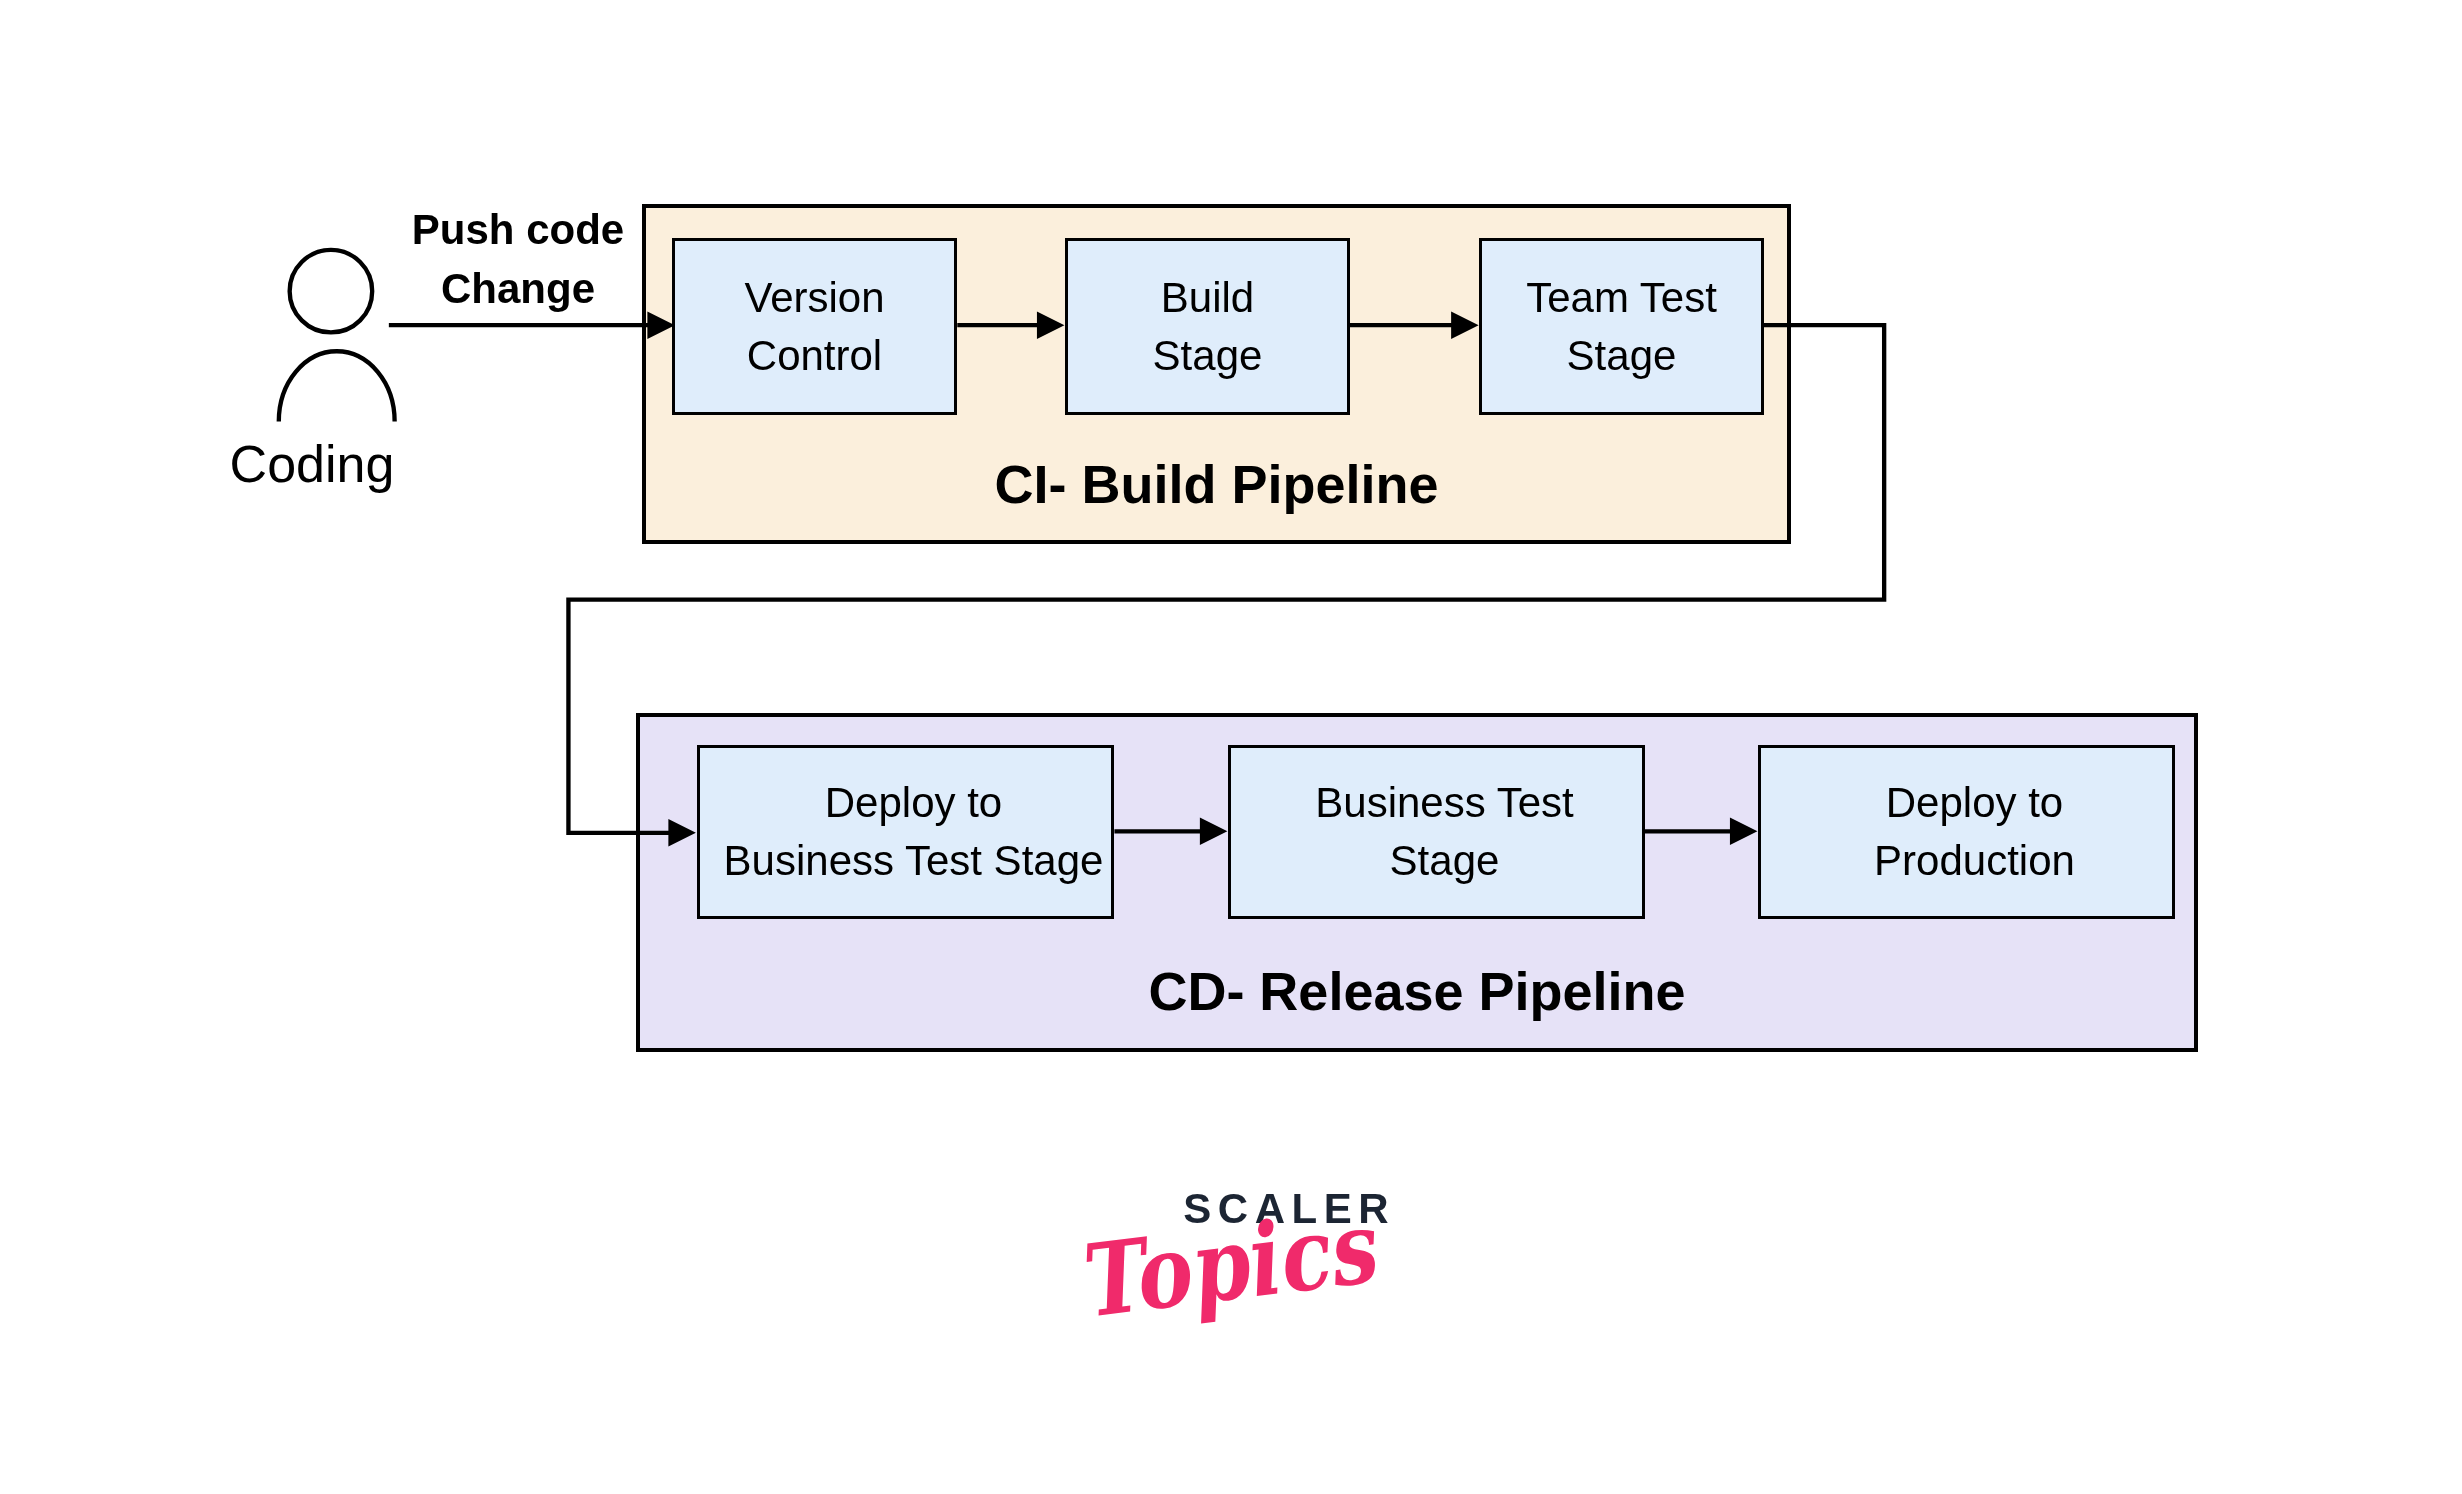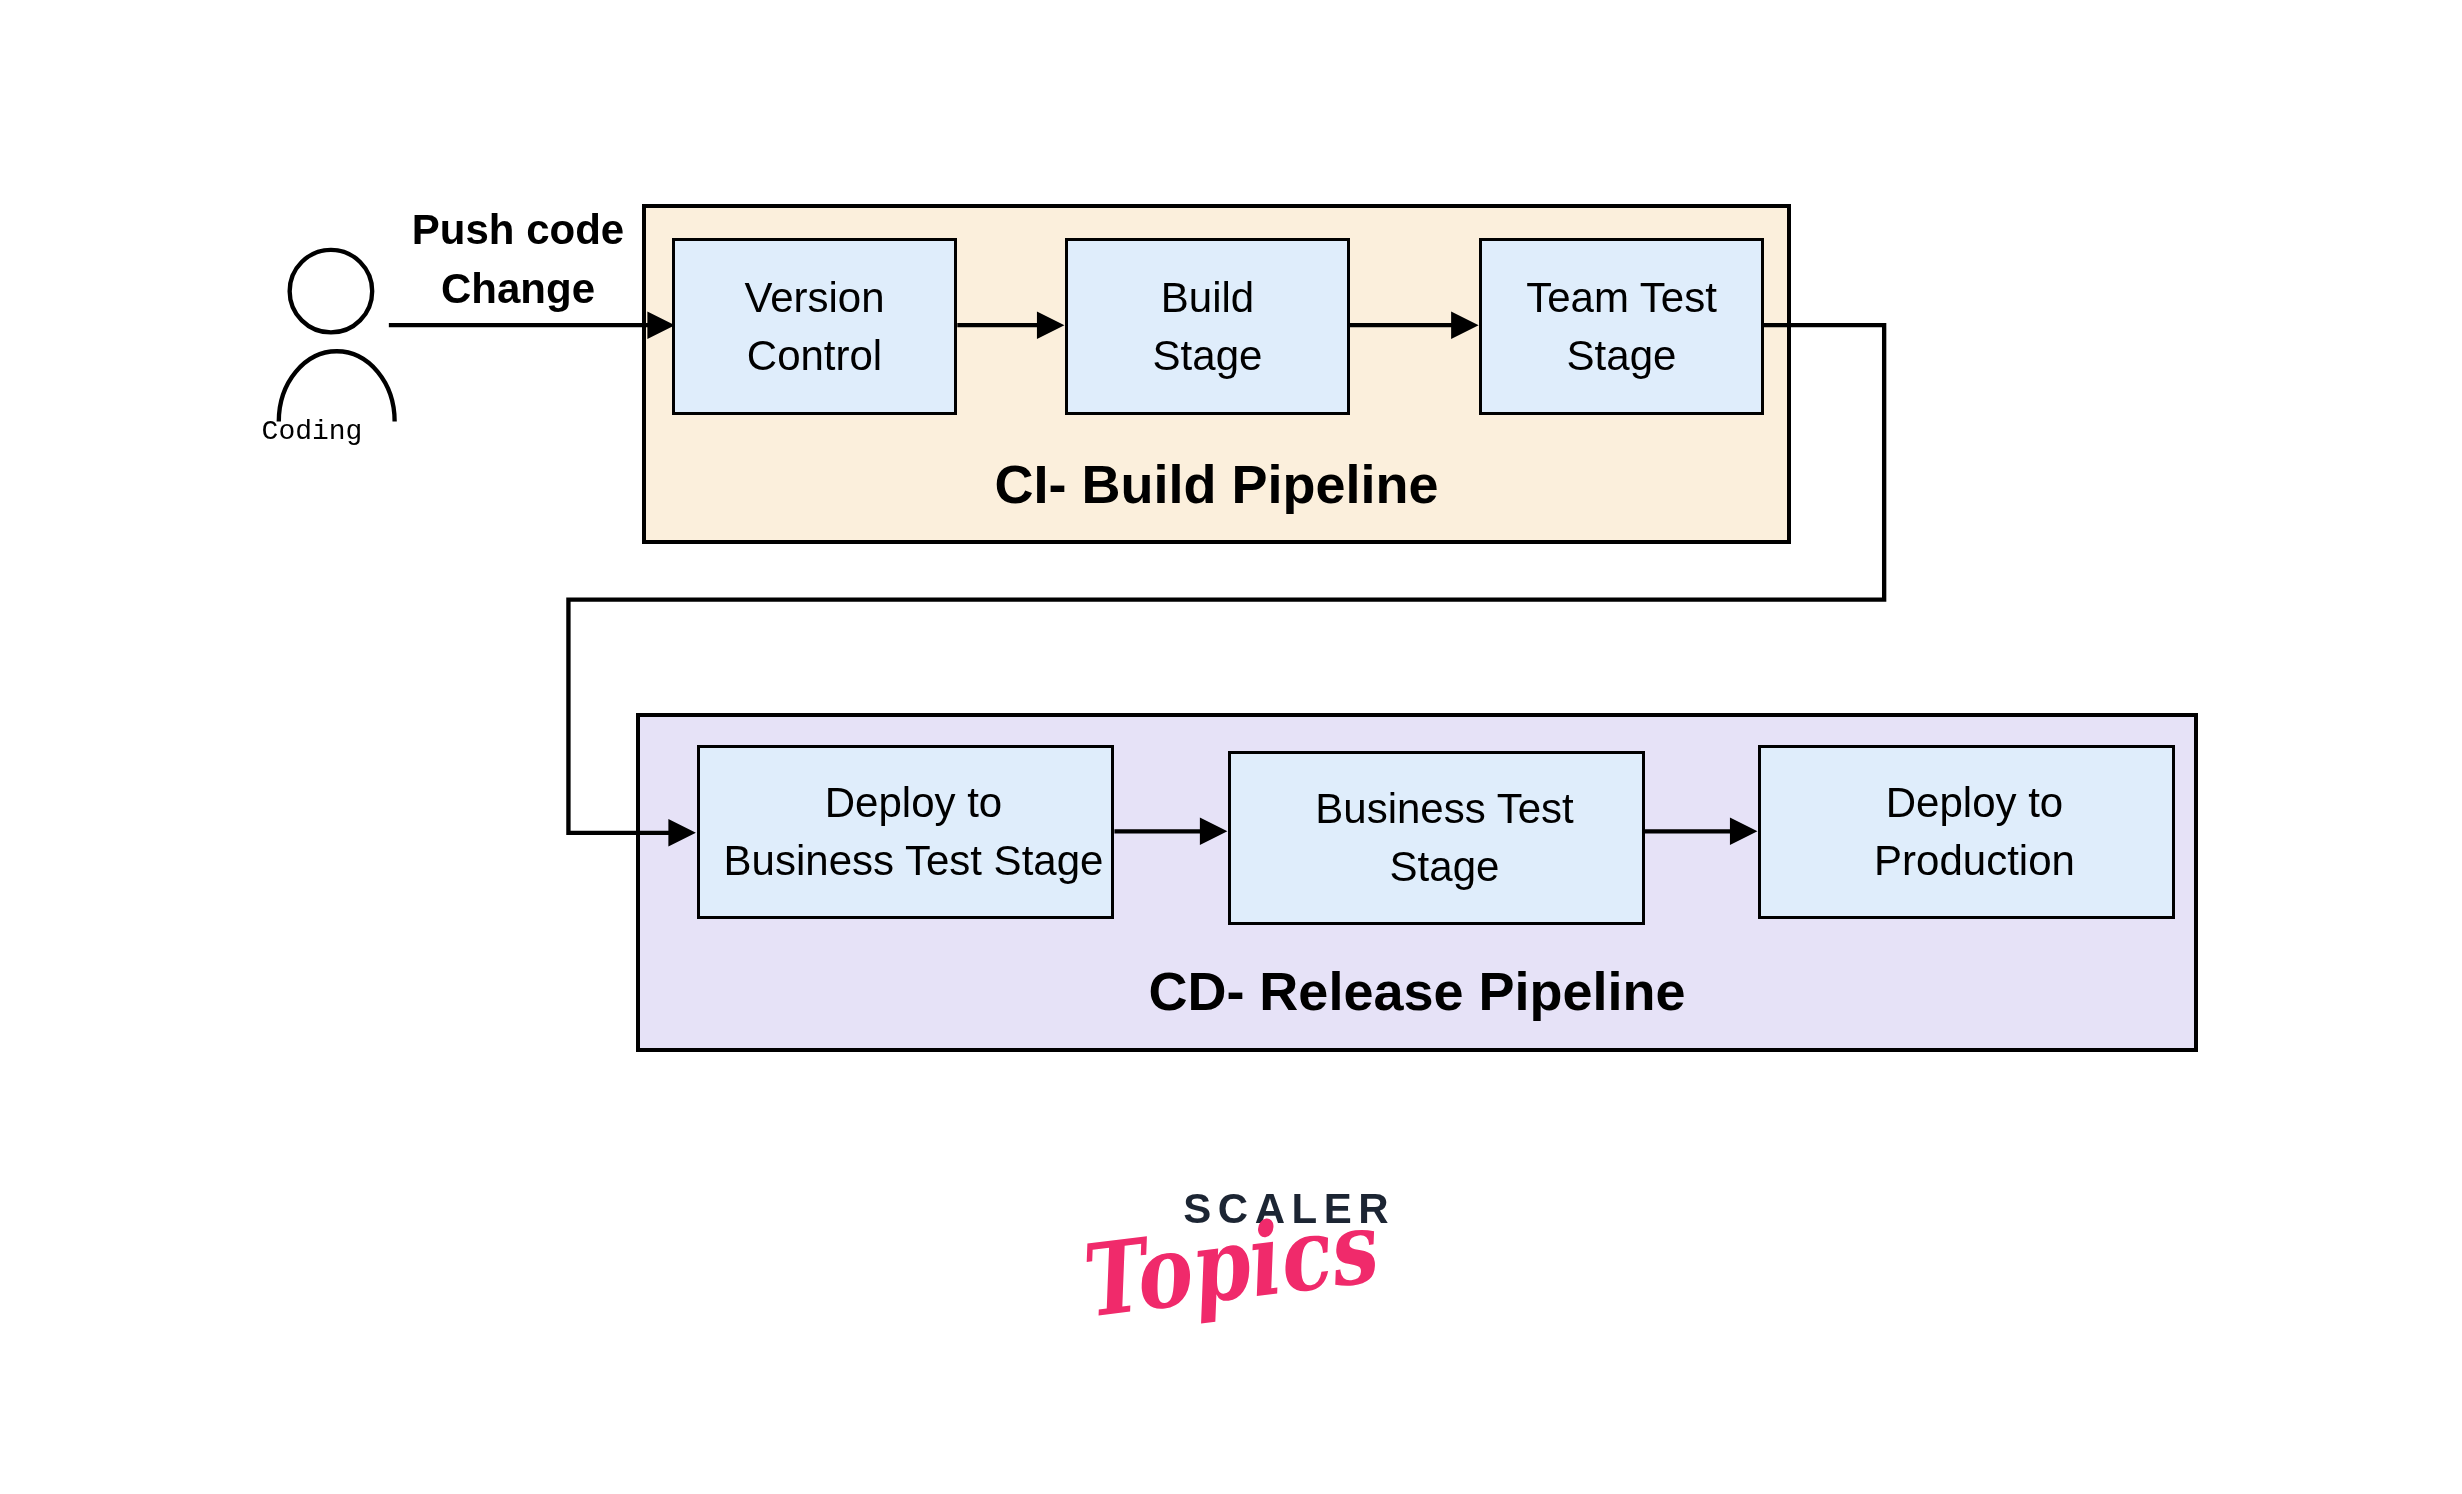--- a/index.html
+++ b/index.html
@@ -70,39 +70,38 @@
     line-height: 58px;
     white-space: pre-line;
     z-index: 2;
   }
   .ci-stage { top: 238px; width: 285px; height: 177px; }
   #stage-version-control { left: 672px; }
   #stage-build           { left: 1065px; }
   #stage-team-test       { left: 1479px; }
   .cd-stage { top: 745px; width: 417px; height: 174px; padding-left: 16px; }
   #stage-deploy-business-test { left: 697px; }
-  #stage-business-test        { left: 1228px; margin-top: 6px; }
+  #stage-business-test        { left: 1228px; }
   #stage-deploy-production    { left: 1758px; }
 
   
   #push-code-label {
     left: 337px; top: 200px; width: 362px;
     text-align: center;
     font-size: 42px;
     line-height: 59px;
     white-space: pre-line;
     z-index: 2;
     font-weight: bold;
   }
   #coding-label {
-    left: 167px; top: 416px; width: 290px;
+    left: 167px; top: 434px; width: 290px;
     text-align: center;
-    font-size: 28px;
+    font-size: 52px;
     z-index: 2;
-    font-family: Liberation Mono, monospace;
   }
 
   
   #logo { z-index: 2; }
   #logo-scaler-text {
     left: 960px; top: 1185px; width: 435px;
     text-align: right;
     font-size: 42px;
     font-weight: bold;
     letter-spacing: 6.5px;

